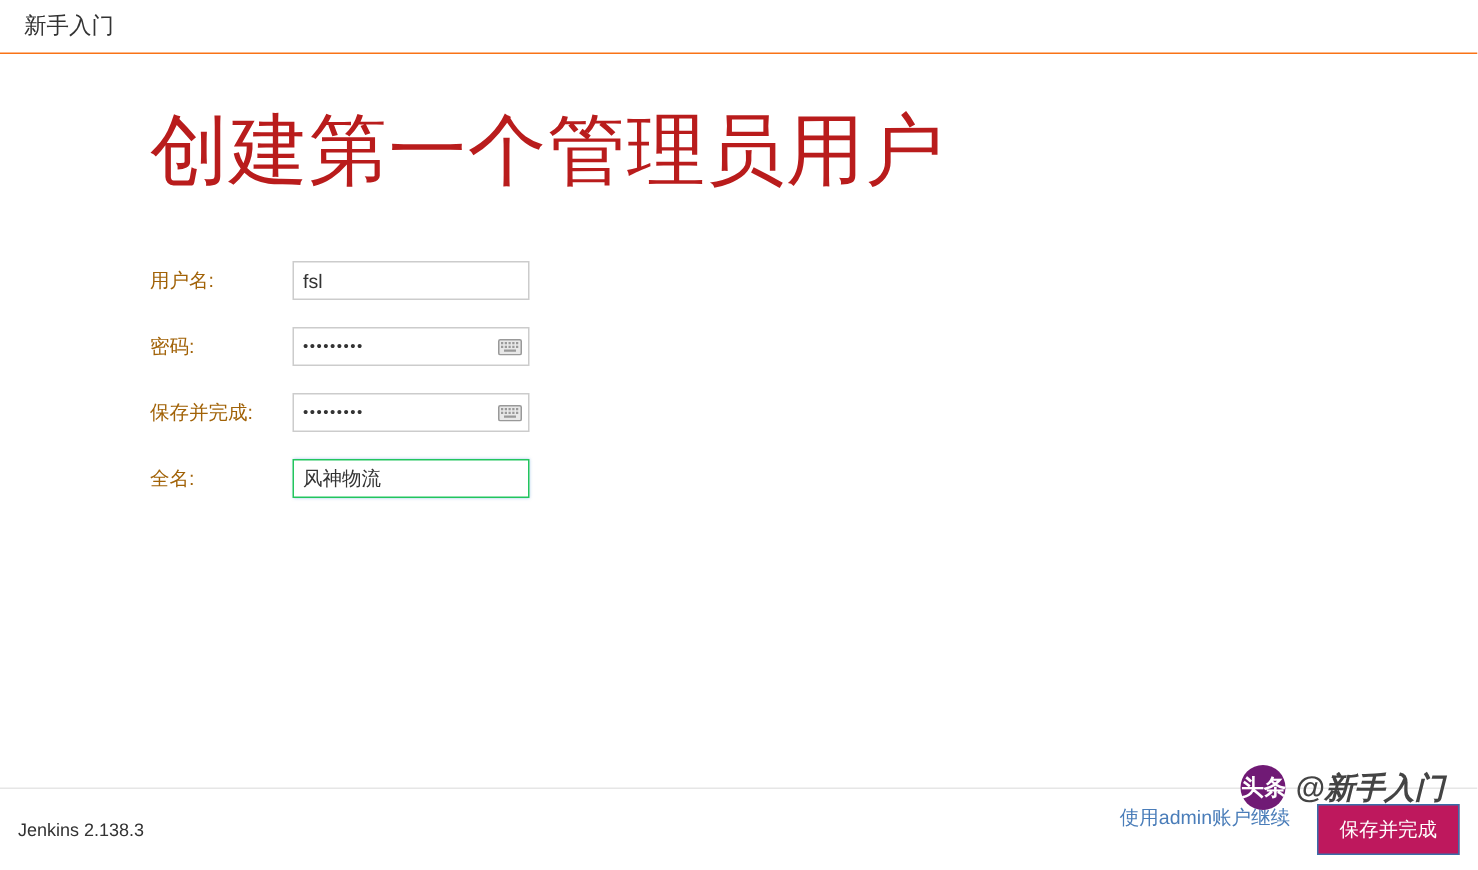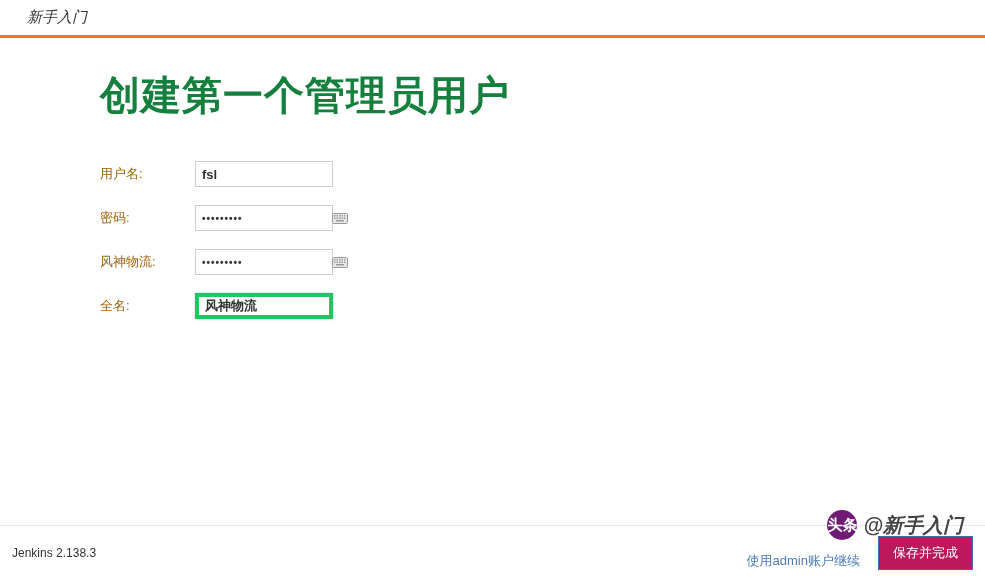--- a/index.html
+++ b/index.html
@@ -5,62 +5,60 @@
     * { box-sizing: border-box; margin: 0; padding: 0; }
     body {
       font-family: "Helvetica Neue", Helvetica, Arial, "Microsoft YaHei", sans-serif;
       background: #fff;
       width: 985px;
       height: 580px;
       position: relative;
       overflow: hidden;
     }
     .header {
-      padding: 8px 27px;
-      border-bottom: 3px solid #f97316;
+      padding: 8px 16px;
+      border-bottom: 1px solid #f97316;
       font-size: 15px;
       color: #333;
-      font-style: italic;
     }
     .main {
       padding: 30px 0 0 100px;
     }
     .title {
-      font-size: 40px;
-      font-weight: 700;
-      color: #15803d;
+      font-size: 52px;
+      font-weight: 400;
+      color: #b91c1c;
       margin-bottom: 38px;
       letter-spacing: 1px;
     }
     .form-row {
       display: flex;
       align-items: center;
       margin-bottom: 18px;
     }
     .label {
       width: 95px;
       font-size: 13px;
       color: #a16207;
     }
     .input-wrap {
       position: relative;
       width: 158px;
     }
     .text-input {
-      width: 138px;
+      width: 158px;
       height: 26px;
       padding: 0 6px;
       font-size: 13px;
       border: 1px solid #ccc;
       outline: none;
       color: #333;
-      font-weight: bold;
     }
     .text-input.focused {
-      border: 4px solid #22c55e;
+      border: 1px solid #22c55e;
       box-shadow: 0 0 2px rgba(74,144,217,0.5);
     }
     .password-dots {
       letter-spacing: 1px;
       font-size: 10px;
     }
     .keyboard-icon {
       position: absolute;
       right: 5px;
       top: 50%;
@@ -80,21 +78,21 @@
       border-top: 1px solid #e6e6e6;
       padding: 10px 12px;
       display: flex;
       align-items: center;
       justify-content: space-between;
       font-size: 12px;
       color: #333;
     }
     .footer-right {
       display: flex;
-      align-items: flex-end;
+      align-items: flex-start;
       gap: 18px;
     }
     .skip-link {
       color: #4a7db9;
       text-decoration: none;
       font-size: 13px;
     }
     .save-button {
       background: #be185d;
       color: #fff;
@@ -164,21 +162,21 @@
             <rect x="7" y="4.5" width="1.5" height="1.5" fill="#999"></rect>
             <rect x="9.5" y="4.5" width="1.5" height="1.5" fill="#999"></rect>
             <rect x="12" y="4.5" width="1.5" height="1.5" fill="#999"></rect>
             <rect x="4" y="7" width="8" height="1.5" fill="#999"></rect>
           </svg>
       </span>
     </div>
   </div>
 
   <div class="form-row">
-    <div class="label">风神物流:</div>
+    <div class="label">保存并完成:</div>
     <div class="input-wrap">
       <input type="text" class="text-input password-dots" value="•••••••••" style="">
       <span class="keyboard-icon">
         <svg width="16" height="11" viewBox="0 0 16 11">
             <rect x="0.5" y="0.5" width="15" height="10" rx="1" fill="#e8e8e8" stroke="#999"></rect>
             <rect x="2" y="2" width="1.5" height="1.5" fill="#999"></rect>
             <rect x="4.5" y="2" width="1.5" height="1.5" fill="#999"></rect>
             <rect x="7" y="2" width="1.5" height="1.5" fill="#999"></rect>
             <rect x="9.5" y="2" width="1.5" height="1.5" fill="#999"></rect>
             <rect x="12" y="2" width="1.5" height="1.5" fill="#999"></rect>

